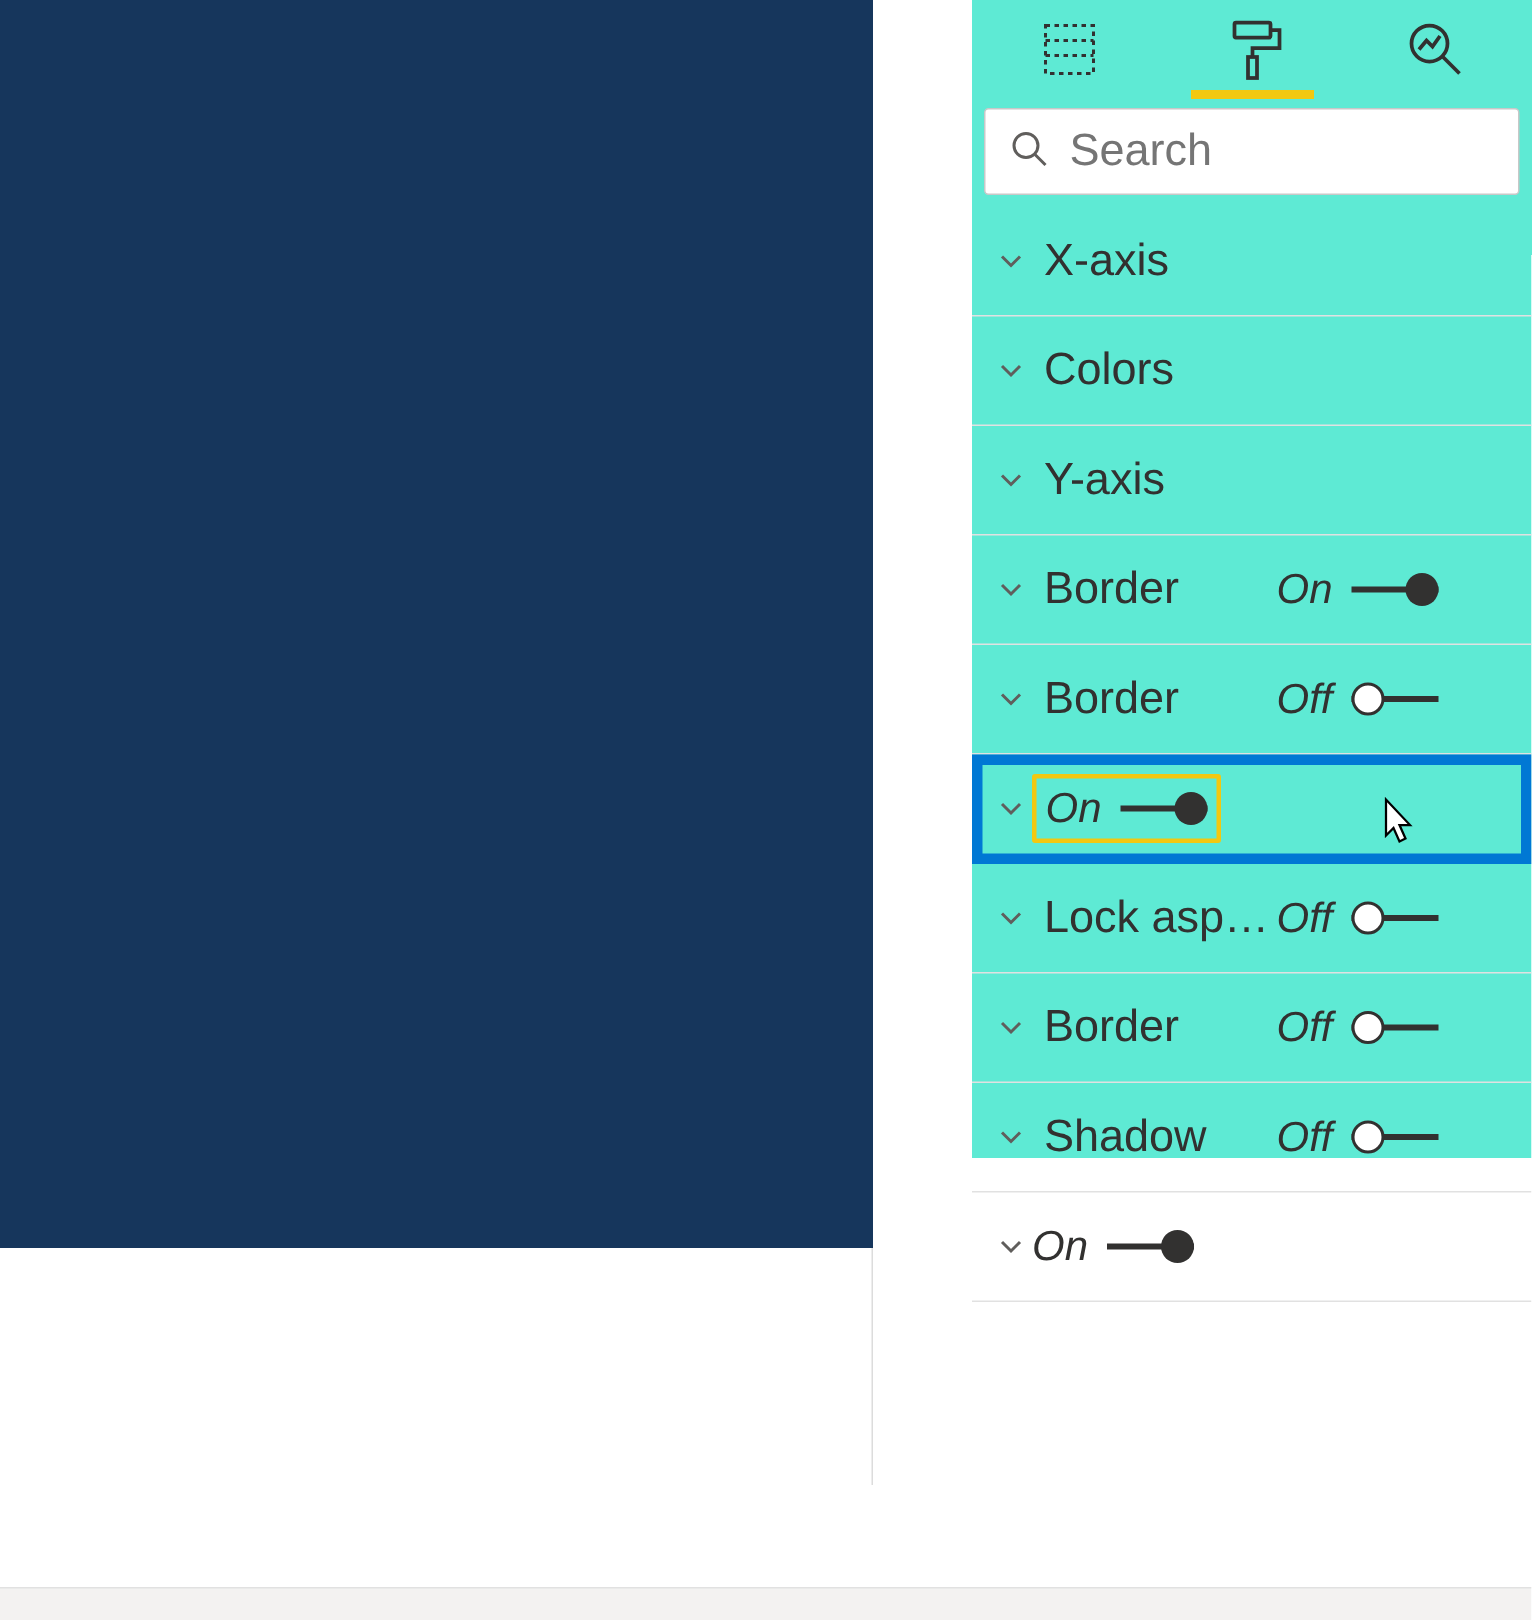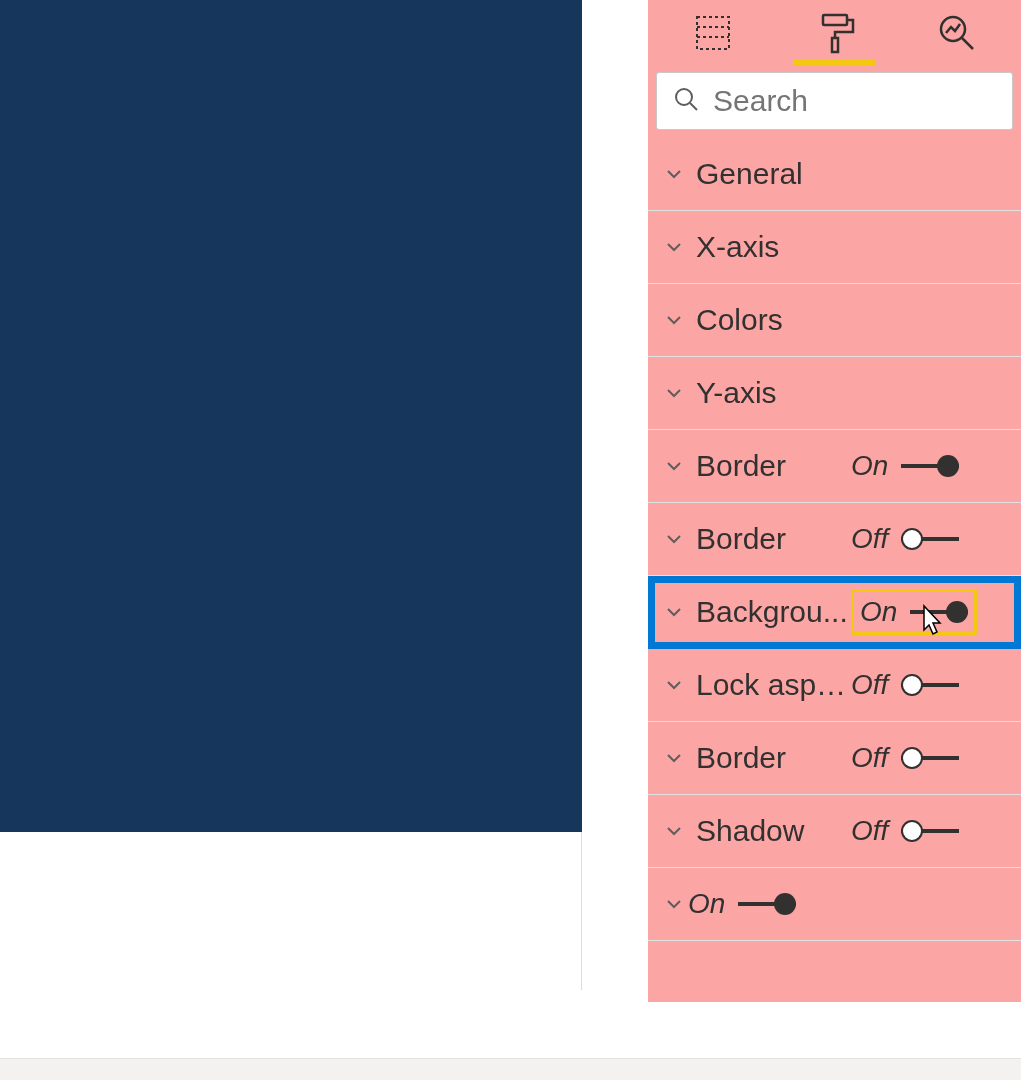--- a/index.html
+++ b/index.html
@@ -23,22 +23,22 @@
       position: absolute;
       left: 0; top: 0;
       width: 582px;
       height: 832px;
       background: #16365C;
     }
     .format-panel {
       position: absolute;
       left: 648px; top: 0;
       width: 373px;
-      height: 1002px;
-      background: #fca5a5;
+      height: 772px;
+      background: #5eead4;
     }
     .tabs {
       display: flex;
       justify-content: center;
       gap: 40px;
       padding: 0 0 0 0;
       height: 60px;
       align-items: flex-end;
     }
     .tab {
@@ -219,28 +219,20 @@
           <circle cx="13" cy="13" r="8"></circle>
           <line x1="19" y1="19" x2="26" y2="26"></line>
         </svg>
       </span>
       <input type="text" placeholder="Search" style="">
     </div>
   </div>
 
   <div class="section-list">
 
-    <div class="section">
-      <span class="chev">
-        <svg viewBox="0 0 24 24" fill="none" stroke="#605e5c" stroke-width="2">
-            <polyline points="6 9 12 15 18 9"></polyline>
-          </svg>
-      </span>
-      <span class="label">General</span>
-    </div>
 
     <div class="section">
       <span class="chev">
         <svg viewBox="0 0 24 24" fill="none" stroke="#605e5c" stroke-width="2">
             <polyline points="6 9 12 15 18 9"></polyline>
           </svg>
       </span>
       <span class="label">X-axis</span>
     </div>
 
@@ -293,21 +285,20 @@
         </span>
       </div>
     </div>
 
     <div class="section highlight-blue" style="position:relative;">
       <span class="chev">
         <svg viewBox="0 0 24 24" fill="none" stroke="#605e5c" stroke-width="2">
             <polyline points="6 9 12 15 18 9"></polyline>
           </svg>
       </span>
-      <span class="label">Backgrou...</span>
       <div class="toggle-wrap highlight-yellow">
         <span class="toggle-label">On</span>
         <span class="toggle on">
           <span class="toggle-track"></span>
             <span class="toggle-knob"></span>
         </span>
       </div>
       <span class="cursor" style="left:268px; top:28px;">
         <svg width="30" height="38" viewBox="0 0 30 38">
           <path d="M8 2 L8 26 L13 21 L17 30 L21 28 L17 19 L24 19 Z" fill="#fff" stroke="#000" stroke-width="1.5"></path>

